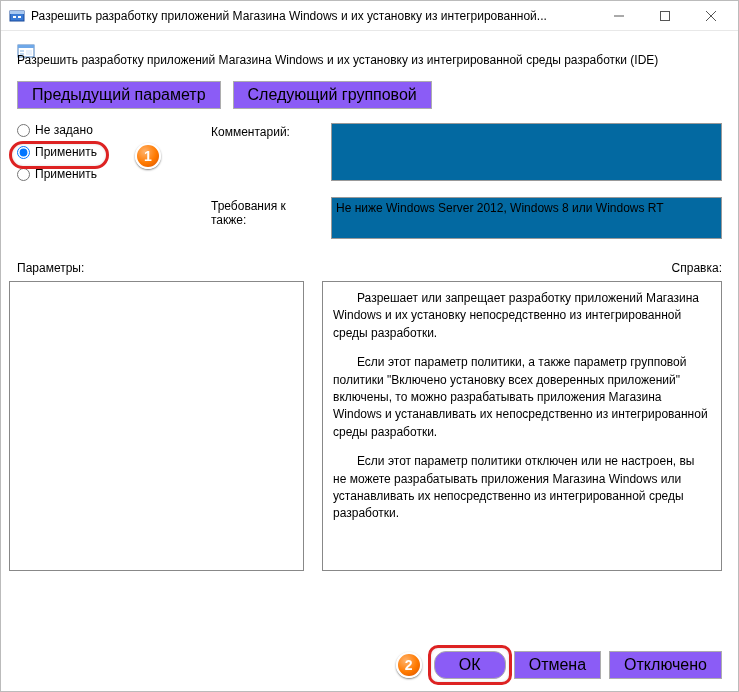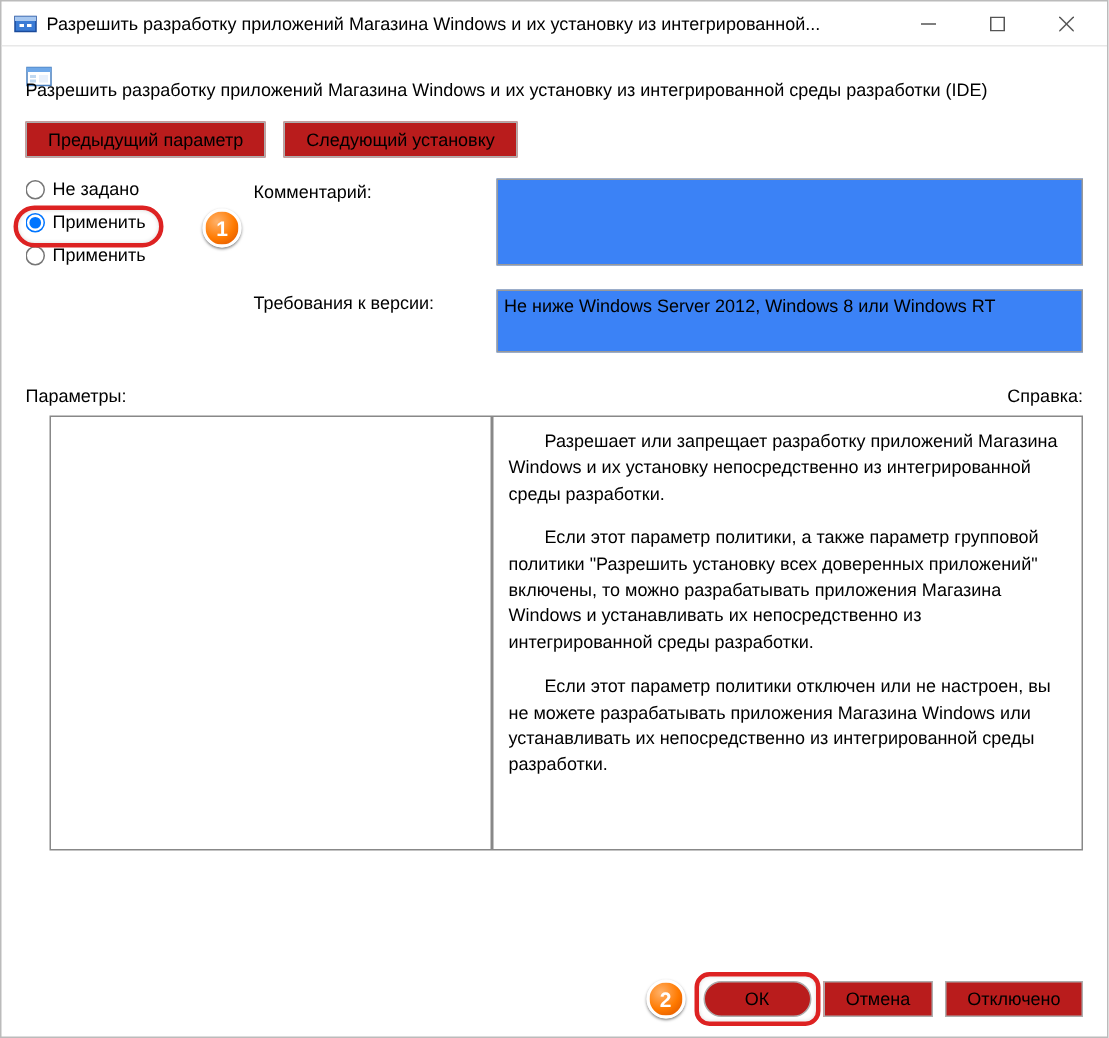--- a/index.html
+++ b/index.html
@@ -31,24 +31,24 @@
       width: 46px; height: 30px;
       display: flex; align-items: center; justify-content: center;
       color: #333;
     }
     .content { padding: 12px 16px 0 16px; }
     .subtitle-row { display: flex; align-items: center; gap: 8px; margin-bottom: 12px; }
     .subtitle-icon { width: 18px; height: 18px; }
     .subtitle { font-size: 12px; }
     .nav-row { display: flex; gap: 12px; margin-bottom: 14px; }
     .btn {
-      background: #b91c1c;
+      background: #8b5cf6;
       border: 1px solid #adadad;
       padding: 4px 14px;
-      font-size: 12px;
+      font-size: 16px;
       font-family: inherit;
       cursor: pointer;
     }
     .main-grid {
       display: grid;
       grid-template-columns: 140px 150px 1fr;
       gap: 8px 12px;
       align-items: start;
     }
     .radios { position: relative; }
@@ -67,44 +67,45 @@
       border-radius: 50%;
       background: radial-gradient(circle at 35% 30%, #ffb26b, #ff7a00 55%, #d94f00);
       color: #fff;
       font-weight: bold;
       display: inline-flex; align-items: center; justify-content: center;
       border: 2px solid #fff;
       box-shadow: 0 1px 2px rgba(0,0,0,0.5);
       position: absolute;
       font-size: 14px;
     }
-    .fld-label { padding-top: 2px; }
+    .fld-label { padding-top: 2px; margin-left: 42px; }
     .textarea {
       width: 100%;
       border: 1px solid #999;
       font-family: inherit;
       font-size: 12px;
       padding: 3px 4px;
       resize: none;
-      background: #3b82f6;
+      background: #0369a1;
       overflow-y: scroll;
     }
     .ta-comment { height: 58px; }
     .ta-req { height: 42px; }
     .section-labels {
       display: flex;
       gap: 13px;
       margin-top: 22px;
       padding: 0 16px;
     }
     .section-labels > div:first-child { width: 310px; }
     .section-labels > div:last-child { flex: 1; text-align: right; }
     .panels {
       display: flex;
-      padding: 6px 16px 0 32px;
+      gap: 18px;
+      padding: 6px 16px 0 8px;
     }
     .panel {
       border: 1px solid #888;
       height: 290px;
       background: #fff;
       overflow-y: scroll;
       padding: 8px 10px;
       font-size: 12px;
       line-height: 1.45;
     }
@@ -170,21 +171,21 @@
         <rect x="3" y="7" width="4" height="2" fill="#c0d8f0"></rect>
         <rect x="3" y="10" width="4" height="2" fill="#c0d8f0"></rect>
         <rect x="9" y="7" width="6" height="5" fill="#e8f0fb"></rect>
       </svg>
     </span>
   </div>
   <div class="subtitle" style="margin-top:-20px; margin-left:0px; margin-bottom:14px;">Разрешить разработку приложений Магазина Windows и их установку из интегрированной среды разработки (IDE)</div>
 
   <div class="nav-row">
     <button class="btn">Предыдущий параметр</button>
-    <button class="btn">Следующий установку</button>
+    <button class="btn">Следующий групповой</button>
   </div>
 
   <div class="main-grid">
     <div class="radios">
       <div class="radio-row">
         <input type="radio" name="state" id="r1" style="">
         <label for="r1">Не задано</label>
       </div>
       <div class="radio-row">
         <input type="radio" name="state" id="r2" checked="" style="">
@@ -195,35 +196,35 @@
         <label for="r3">Применить</label>
       </div>
       <div class="highlight-pill" style="left:-8px; top:18px; width:100px; height:28px;"></div>
       <span class="badge" style="left:118px; top:20px;">1</span>
     </div>
 
     <div class="fld-label">Комментарий:</div>
     <textarea class="textarea ta-comment" style=""></textarea>
 
     <div></div>
-    <div class="fld-label">Требования к версии:</div>
+    <div class="fld-label">Требования к также:</div>
     <textarea class="textarea ta-req" readonly="" style="">Не ниже Windows Server 2012, Windows 8 или Windows RT</textarea>
   </div>
 </div>
 
 <div class="section-labels">
   <div>Параметры:</div>
   <div>Справка:</div>
 </div>
 
 <div class="panels">
   <div class="panel panel-params"></div>
   <div class="panel panel-help">
     <p>Разрешает или запрещает разработку приложений Магазина Windows и их установку непосредственно из интегрированной среды разработки.</p>
-    <p>Если этот параметр политики, а также параметр групповой политики "Разрешить установку всех доверенных приложений" включены, то можно разрабатывать приложения Магазина Windows и устанавливать их непосредственно из интегрированной среды разработки.</p>
+    <p>Если этот параметр политики, а также параметр групповой политики "Включено установку всех доверенных приложений" включены, то можно разрабатывать приложения Магазина Windows и устанавливать их непосредственно из интегрированной среды разработки.</p>
     <p>Если этот параметр политики отключен или не настроен, вы не можете разрабатывать приложения Магазина Windows или устанавливать их непосредственно из интегрированной среды разработки.</p>
   </div>
 </div>
 
 <div class="footer">
   <span class="badge" style="position:static; margin-right:4px;">2</span>
   <div style="position:relative; display:inline-block;">
     <button class="btn" style="min-width:72px;border-radius:12px;">ОК</button>
     <div class="ok-highlight" style="left:-6px; top:-6px; right:-6px; bottom:-6px;"></div>
   </div>

